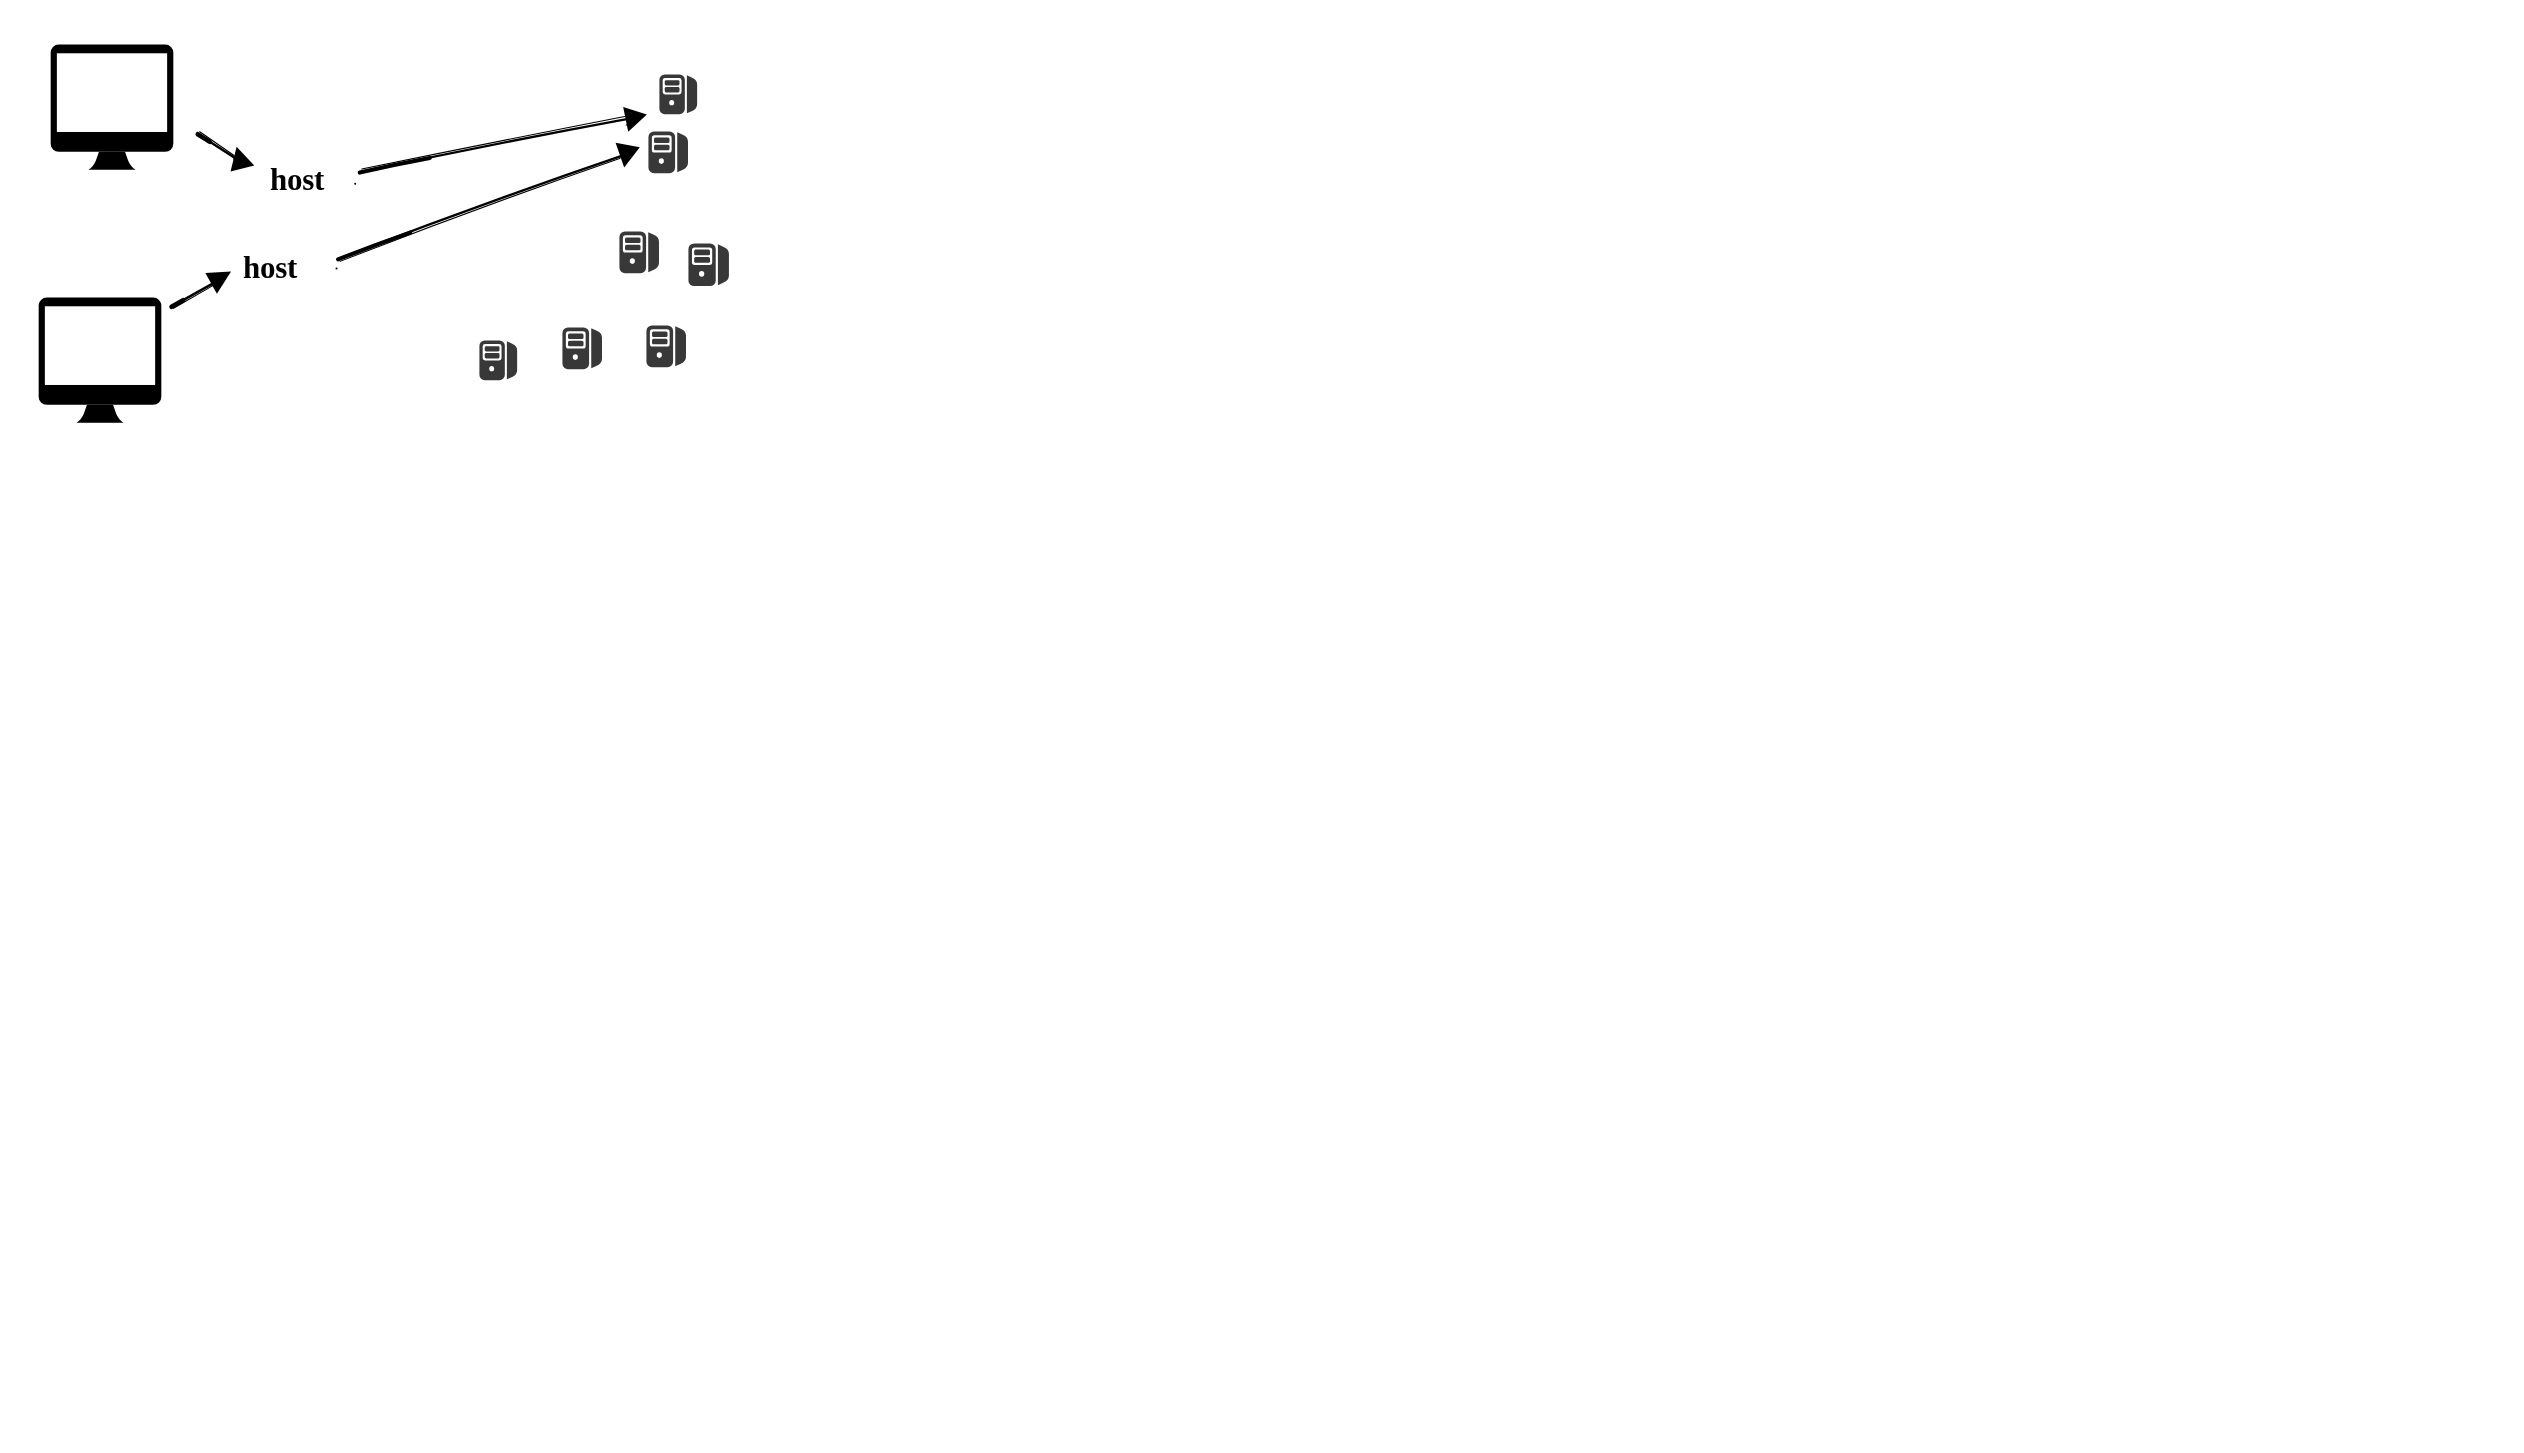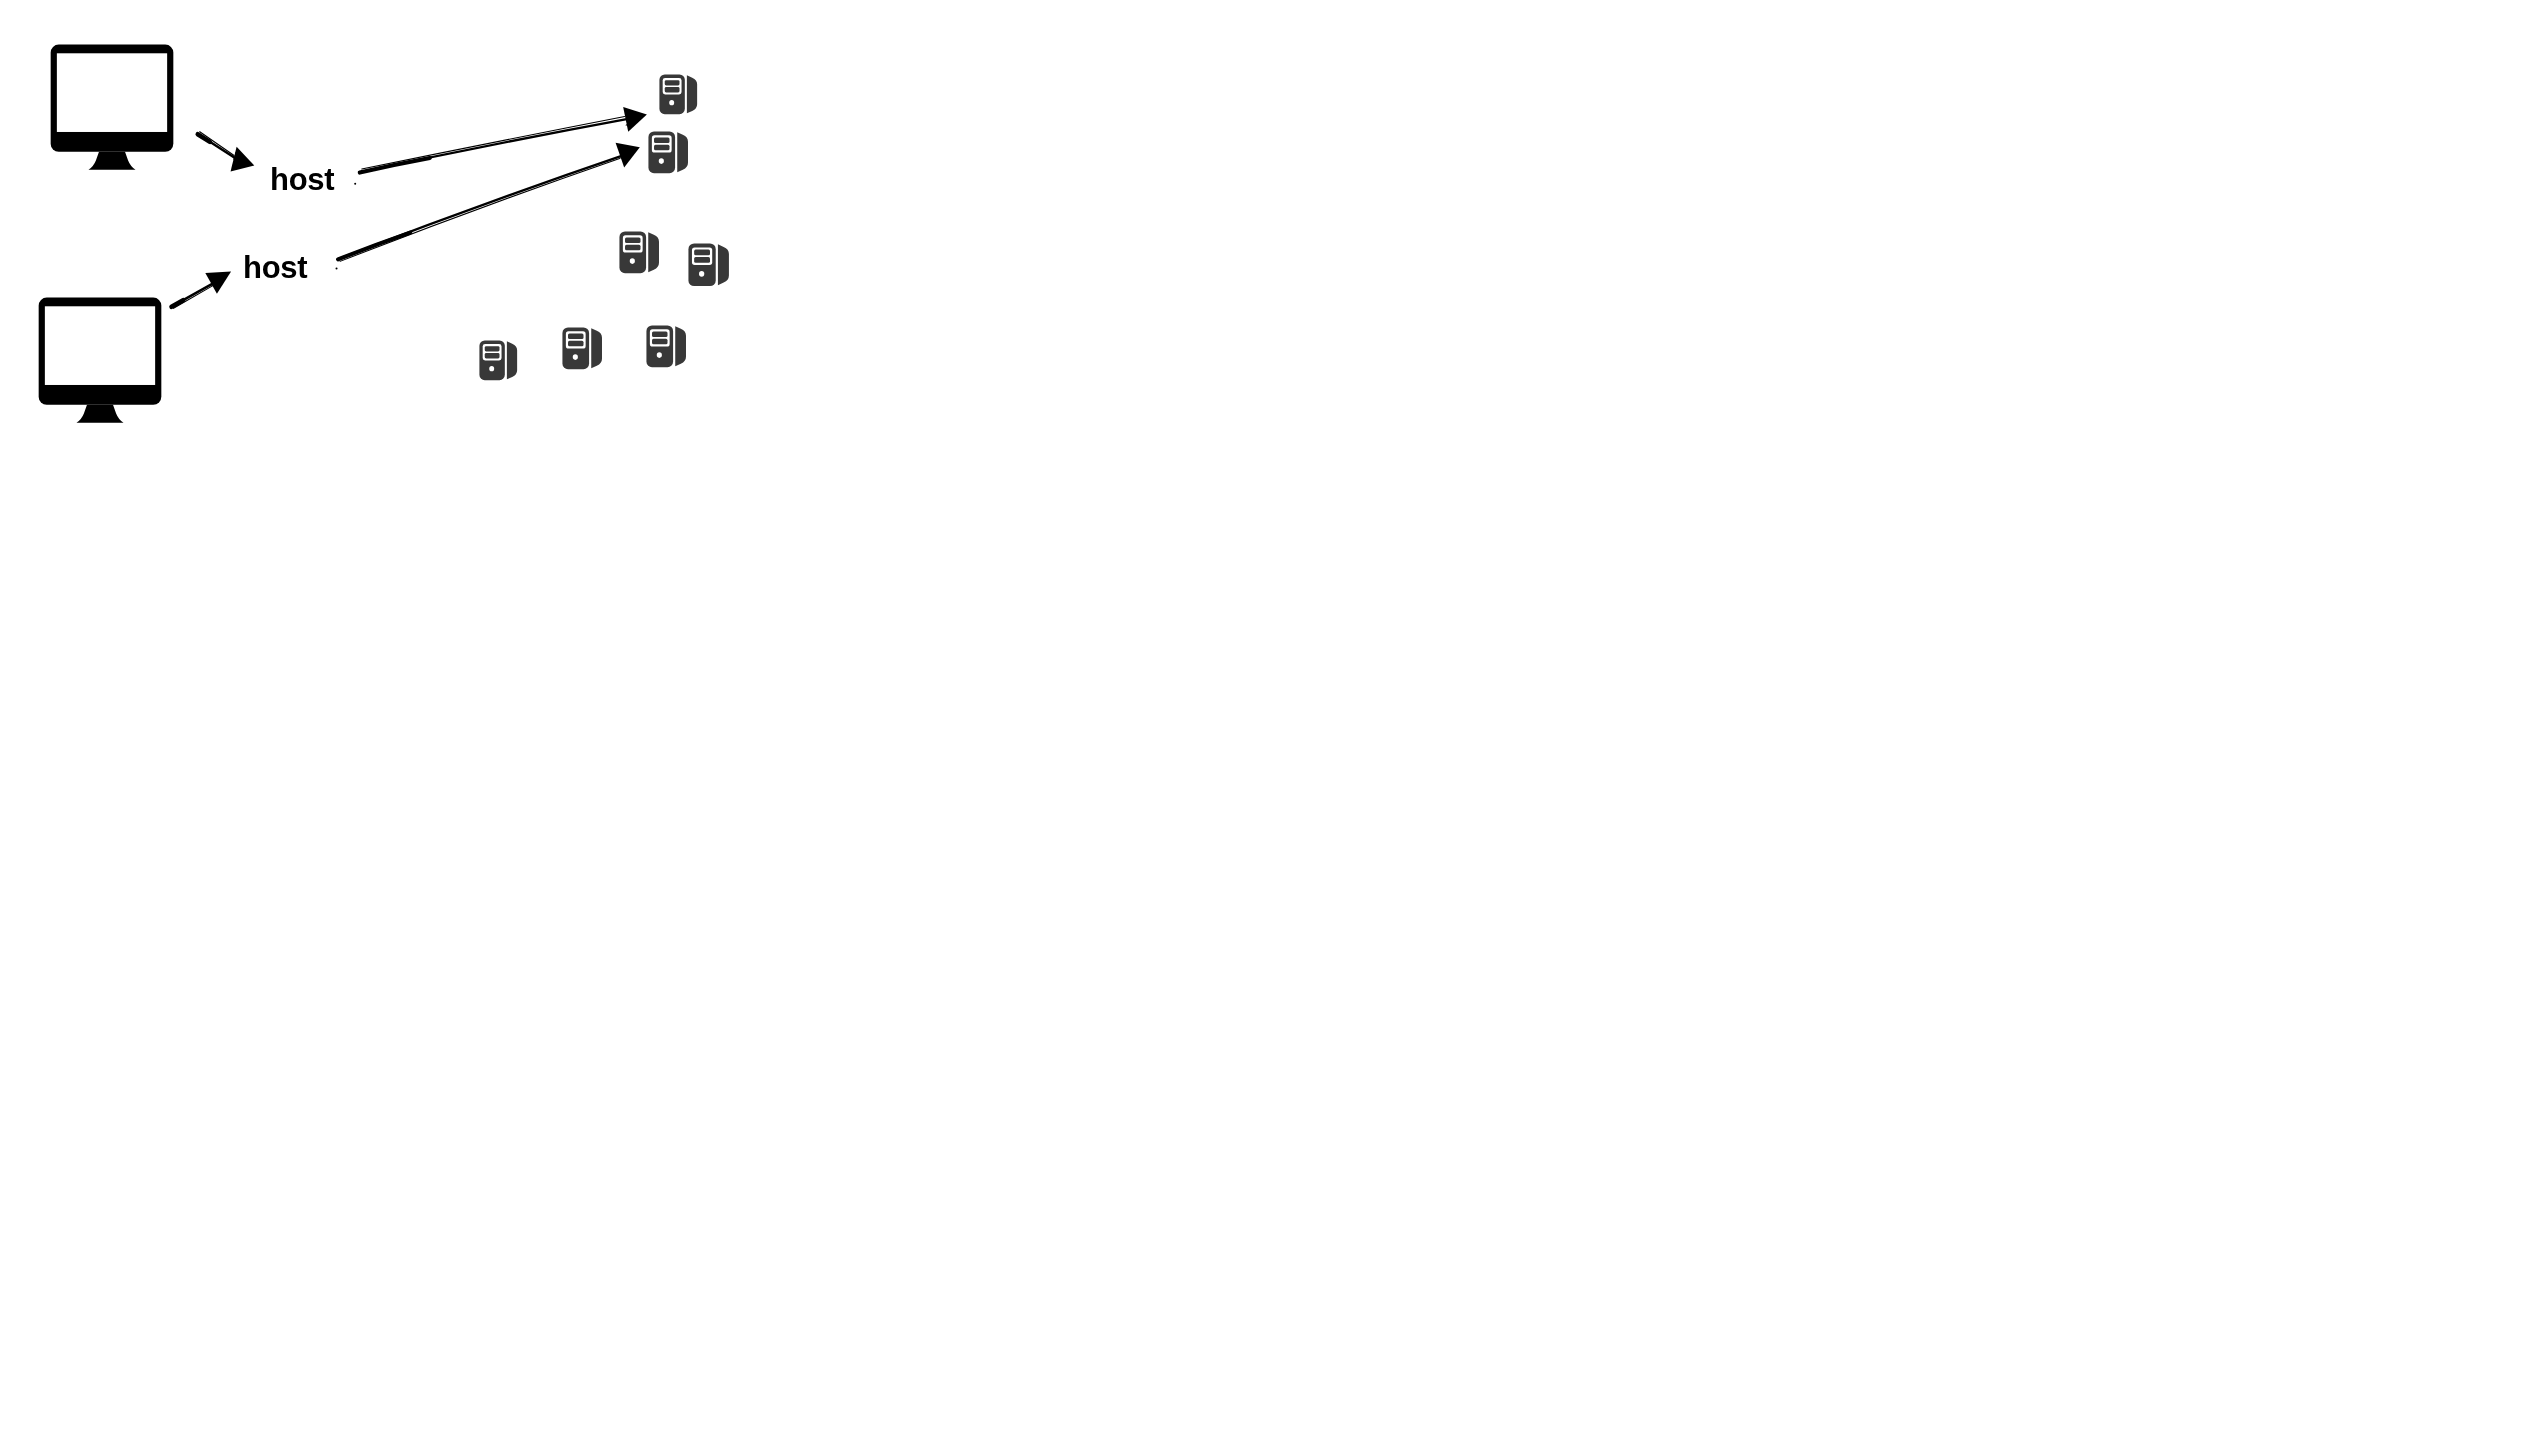--- a/index.html
+++ b/index.html
@@ -6,21 +6,21 @@
     --ink:#000000;
     --server:#383838;
     --bg:#ffffff;
   }
   html,body{margin:0;padding:0;background:var(--bg);}
   .canvas{
     position:relative;
     width:776px;height:436px;
     background:var(--bg);
     overflow:hidden;
-    font-family:Liberation Sans, sans-serif;
+    font-family:Liberation Serif, serif;
   }
   .host-label{
     position:absolute;
     font-weight:700;
     font-size:31px;
     line-height:1;
     color:var(--ink);
     letter-spacing:-0.3px;
     white-space:nowrap;
     user-select:none;

